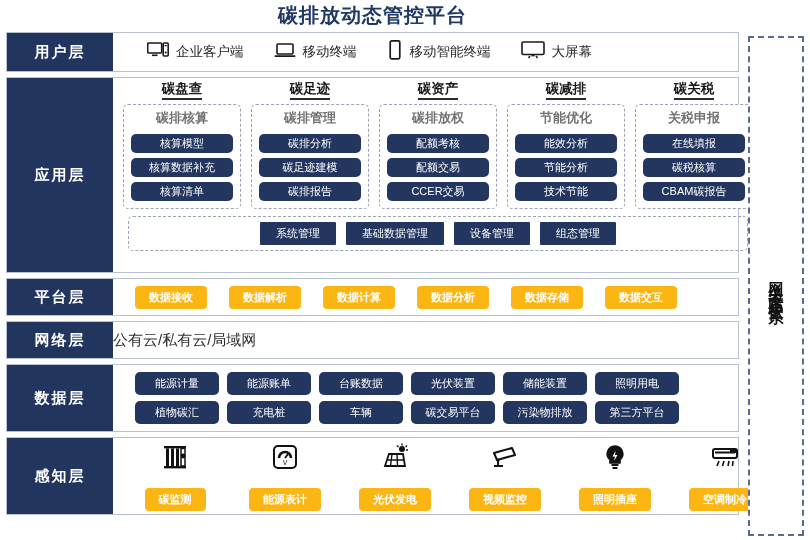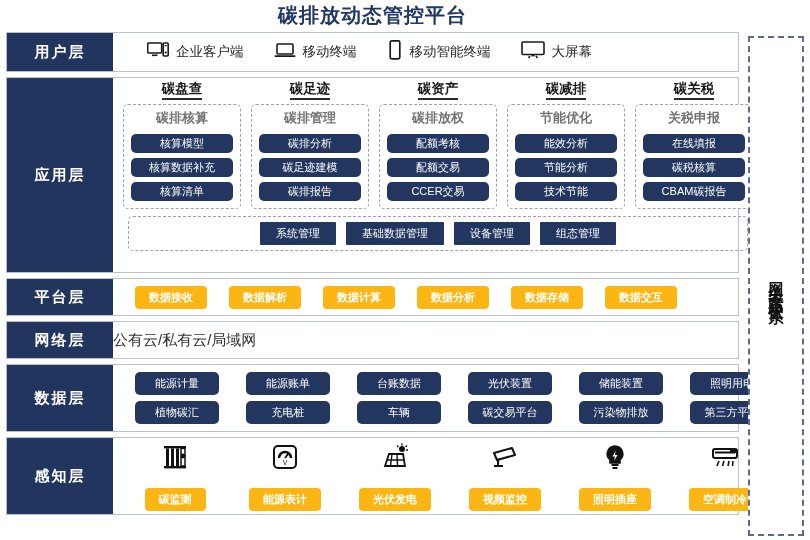--- a/index.html
+++ b/index.html
@@ -112,21 +112,21 @@
   .net-text {
     width: 100%; 
     font-size: 15px; color: #303030;
   }
 
   
   .data-grid {
     display: flex; flex-direction: column; gap: 6px;
     padding: 6px 0 6px 22px; width: 100%;
   }
-  .data-row { display: flex; gap: 27px; }
+  .data-row { display: flex; gap: 8px; }
   .chip-b {
     background: #23365f; color: #fff; font-size: 11px;
     border-radius: 5px; padding: 4px 0; width: 84px; text-align: center;
     white-space: nowrap;
   }
 
   
   .sense-items { display: flex; gap: 26px; padding-left: 20px; align-items: flex-end; }
   .sense-item { display: flex; flex-direction: column; align-items: center; gap: 16px; width: 84px; }
   .sense-icon { height: 30px; display: flex; align-items: center; justify-content: center; }

